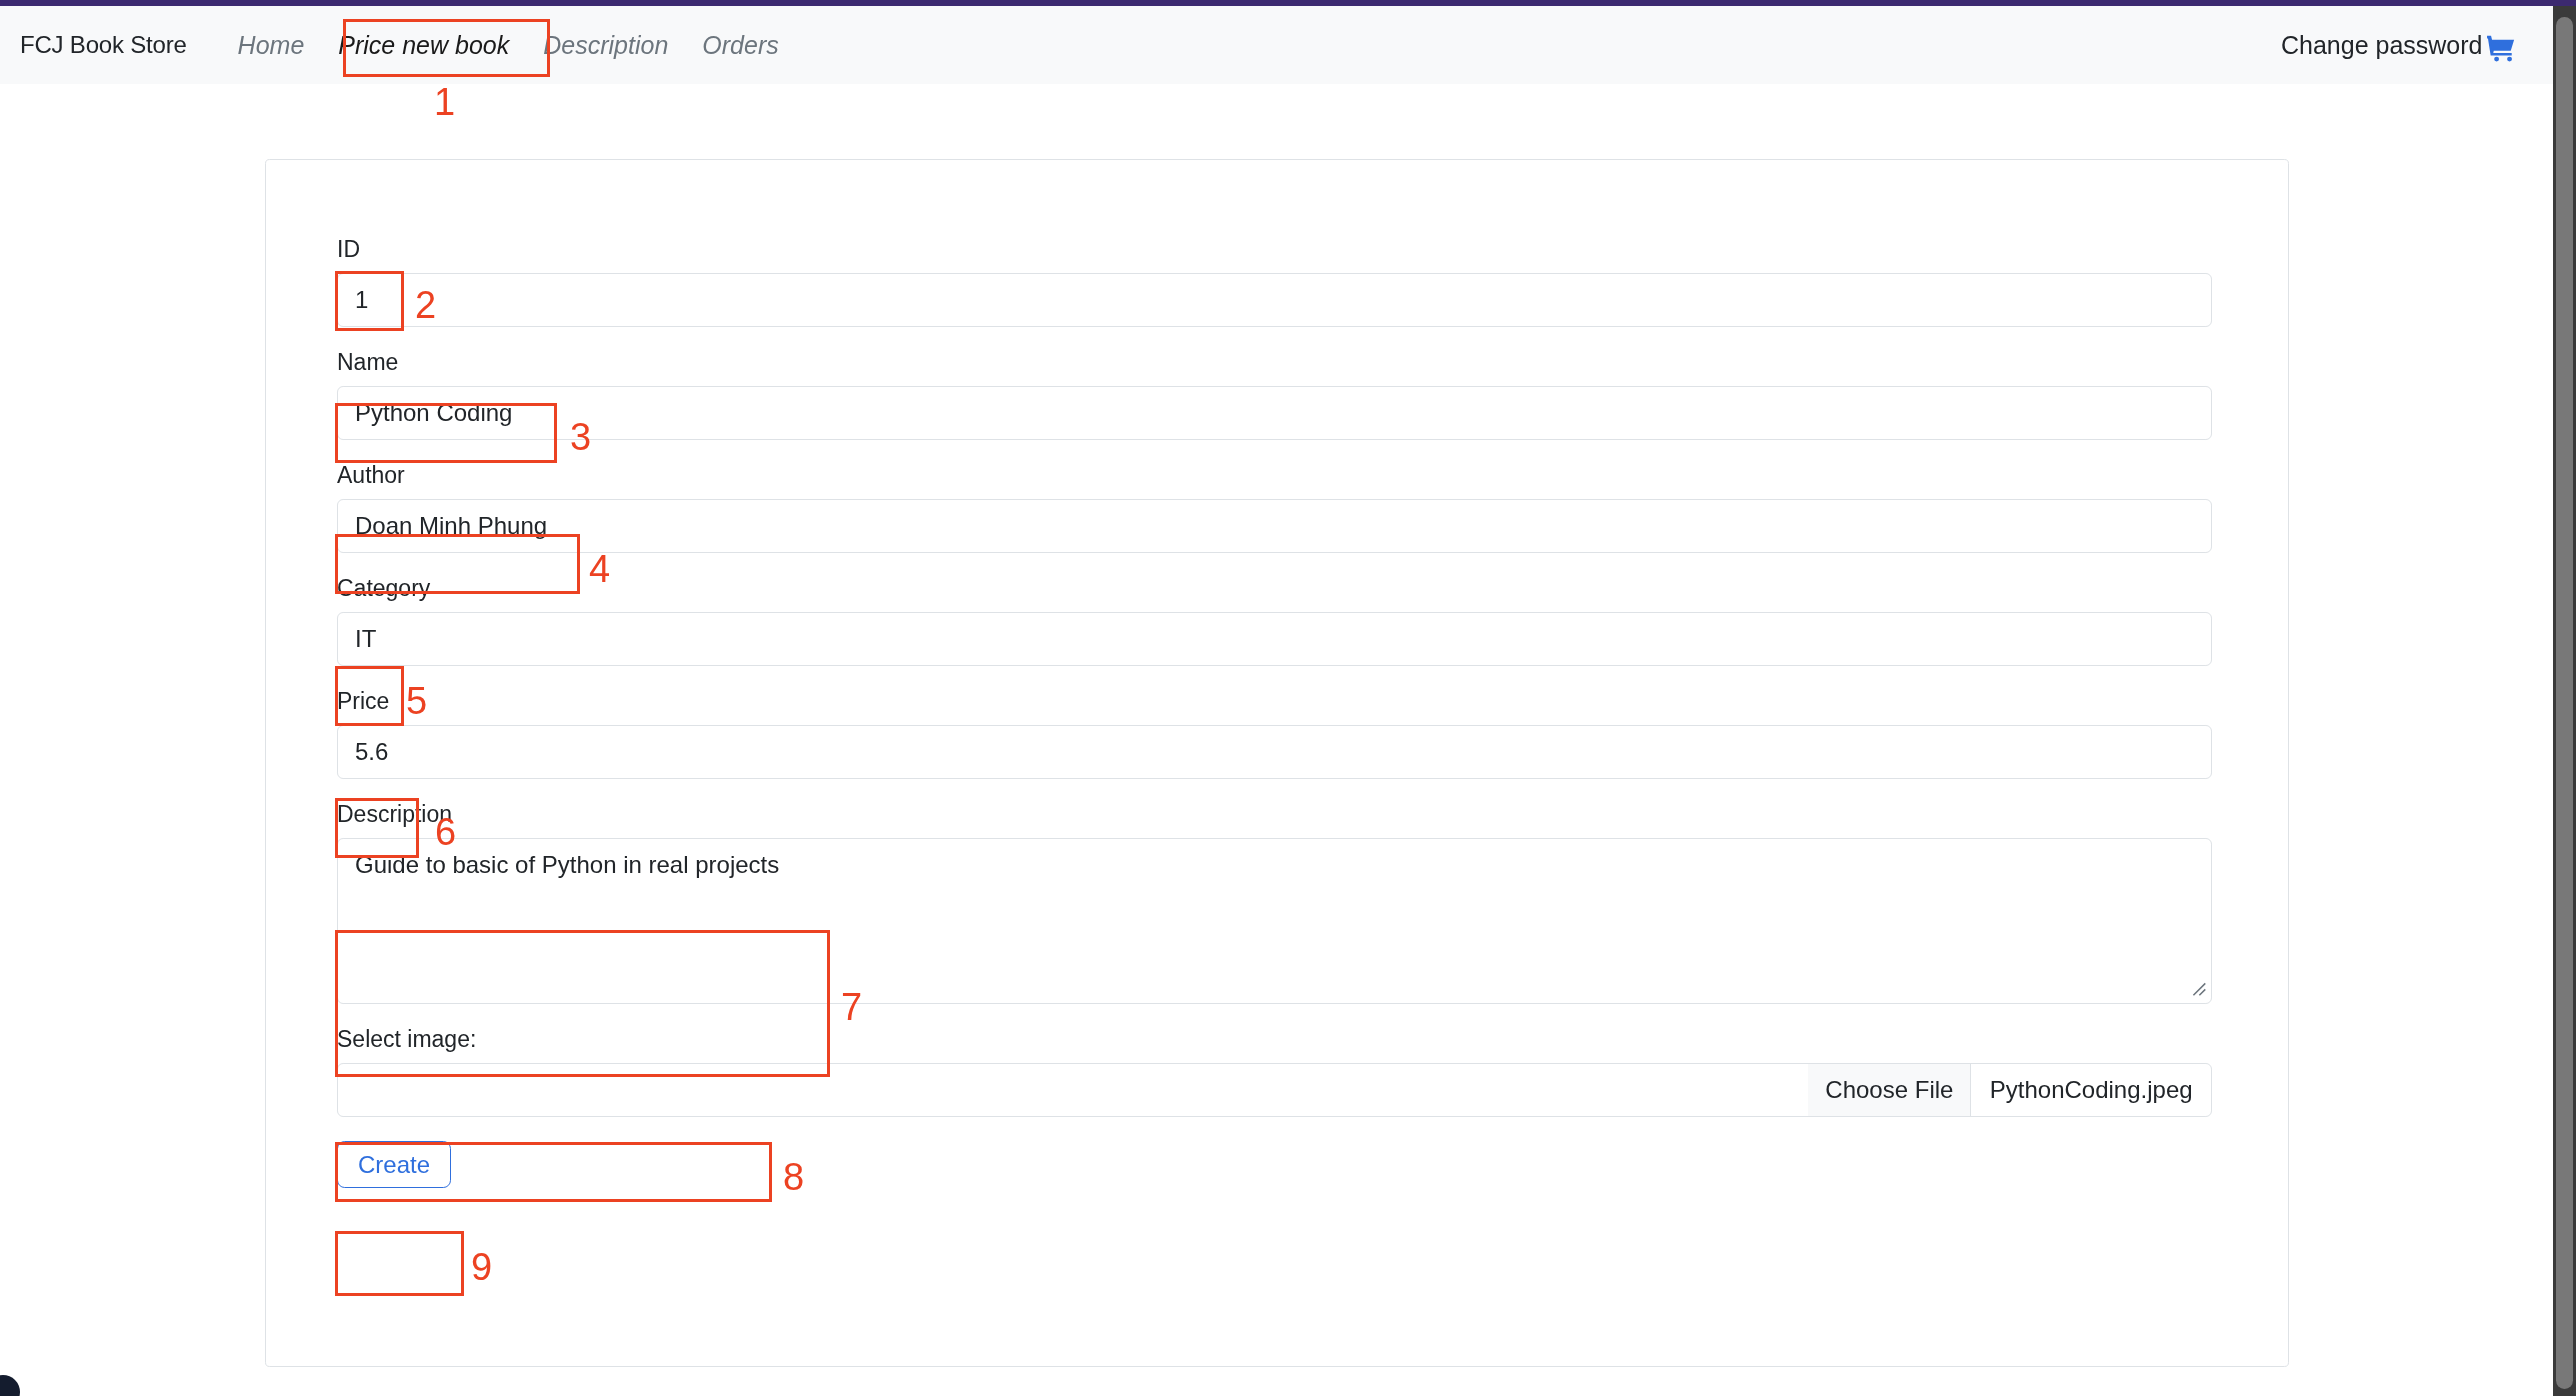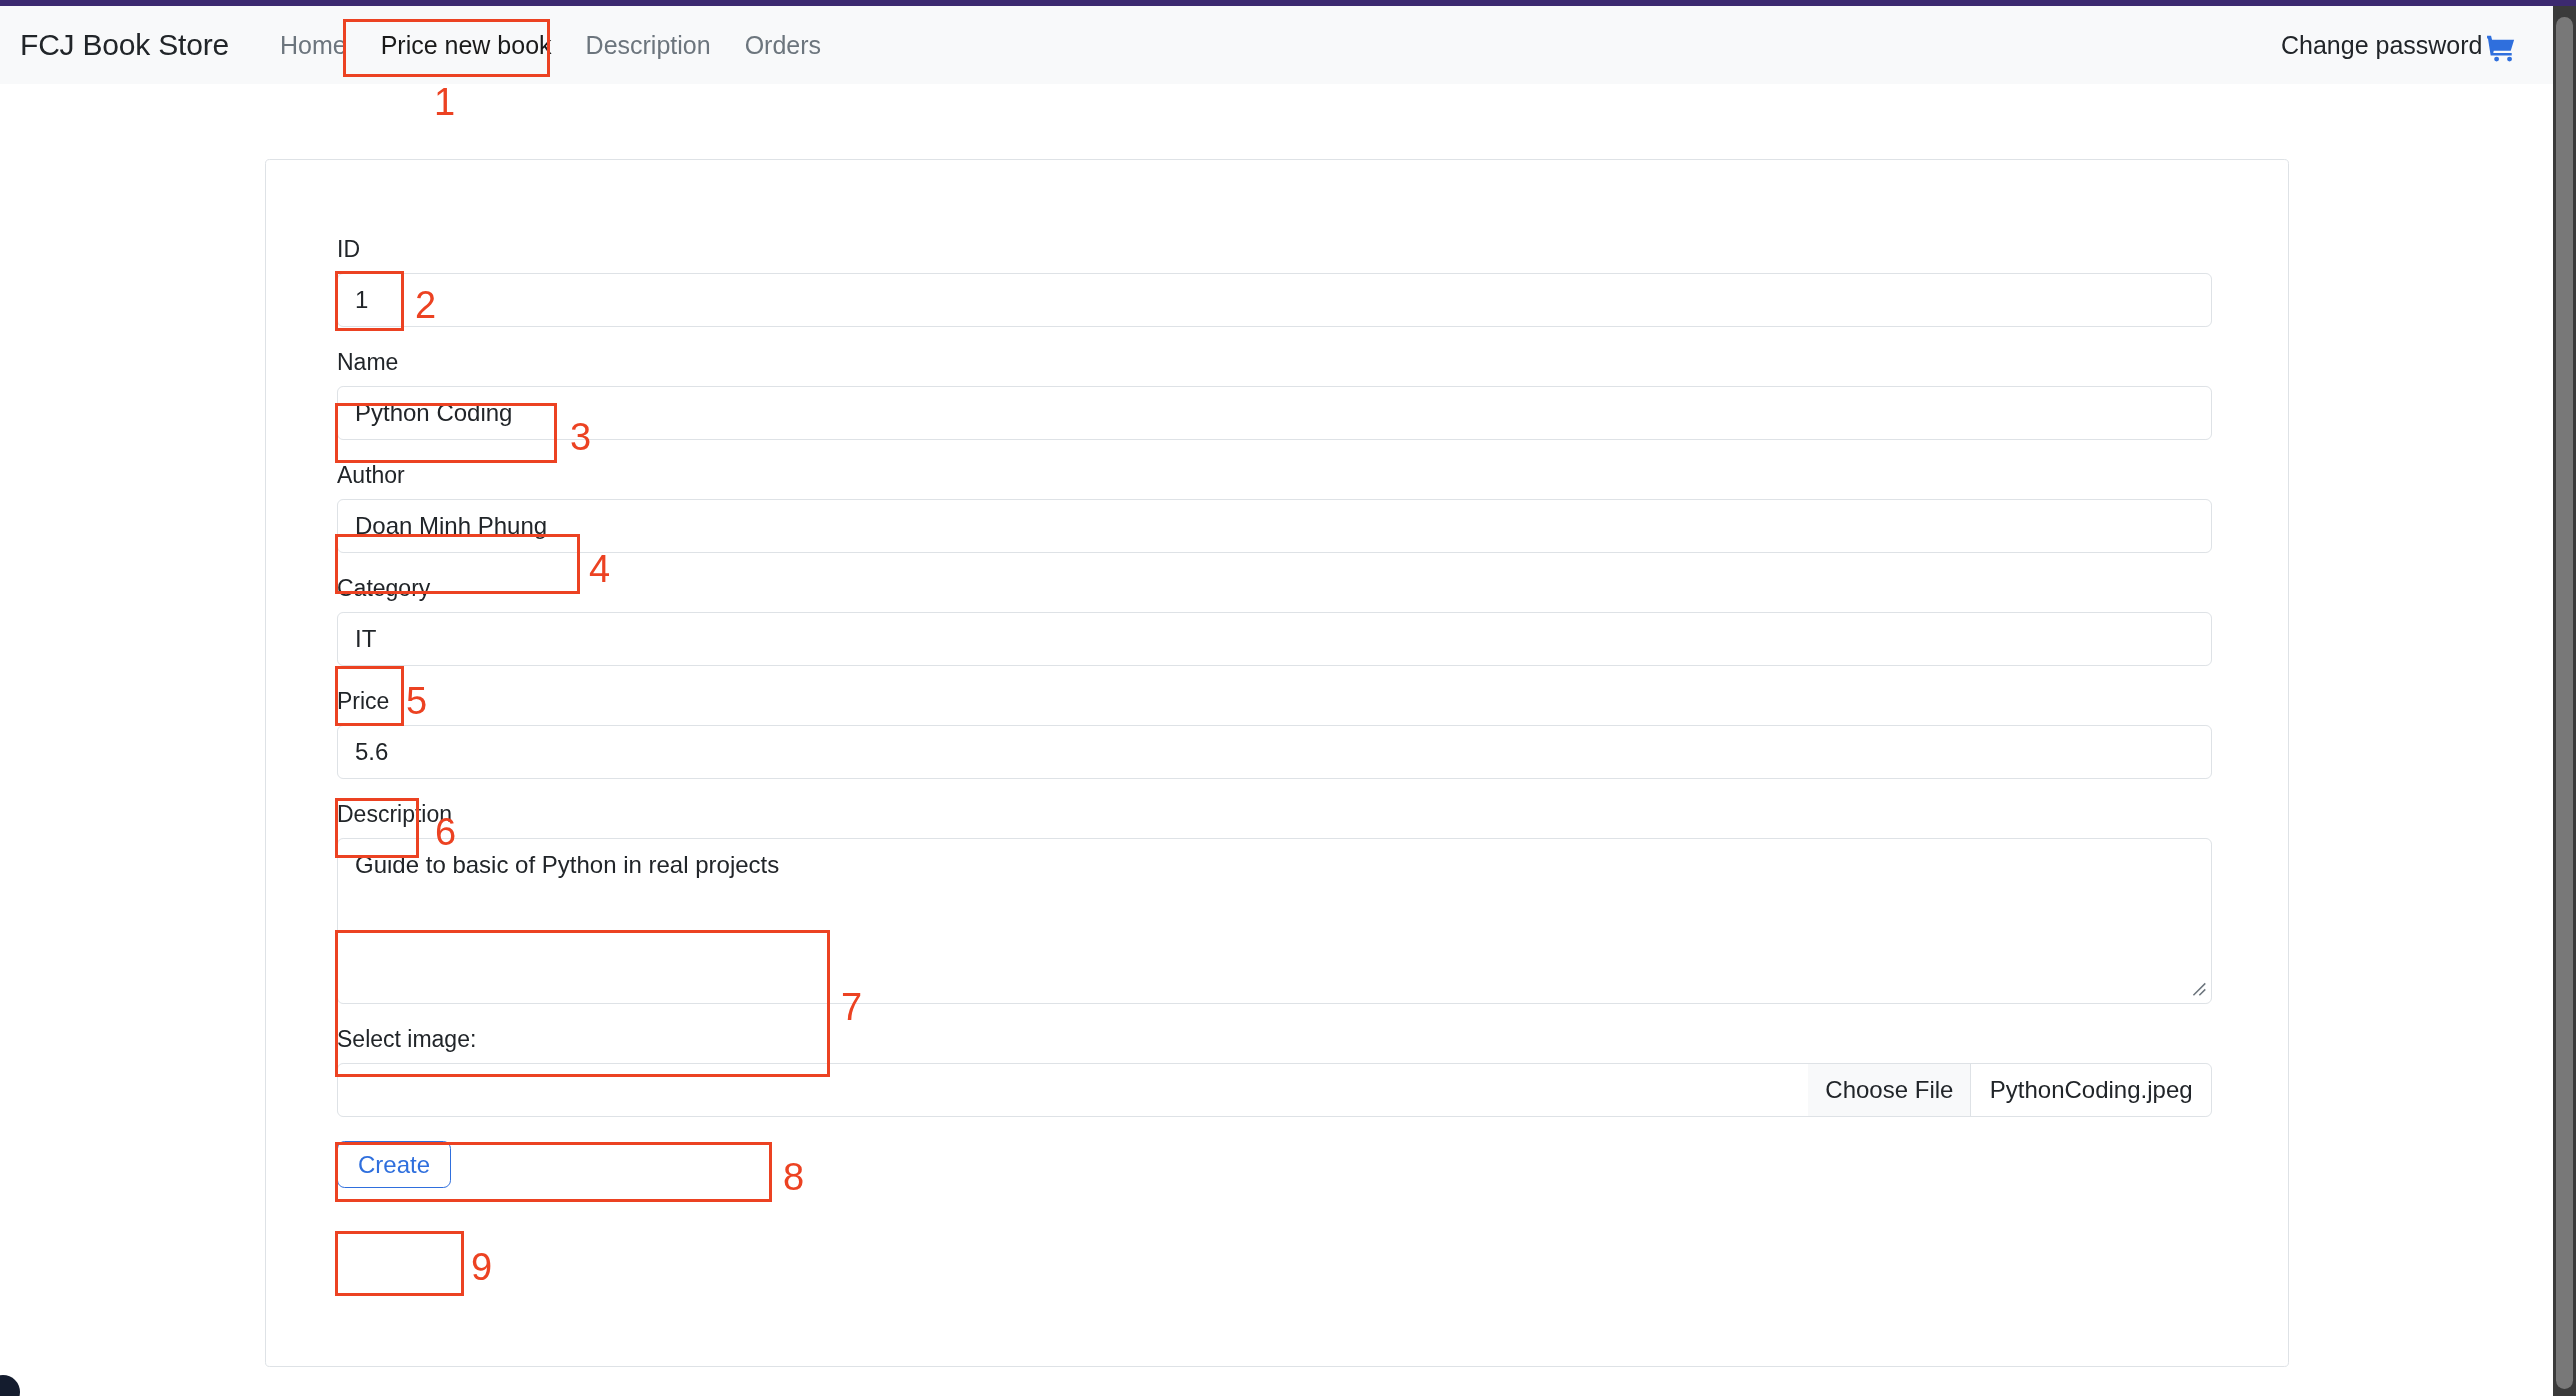--- a/index.html
+++ b/index.html
@@ -31,30 +31,31 @@
     width: 2576px;
     height: 78px;
     background: #f8f9fa;
     display: flex;
     align-items: center;
     box-sizing: border-box;
     padding-left: 20px;
     padding-right: 20px;
   }
   .brand {
-    font-size: 30px;
+    font-size: 24px;
     color: #212529;
     letter-spacing: -0.2px;
     white-space: nowrap;
     margin-right: 34px;
   }
   .nav-links {
     display: flex;
     align-items: center;
     gap: 0px;
+    font-style: italic;
   }
   .nav-link {
     font-size: 25px;
     color: #6c757d;
     white-space: nowrap;
     padding: 0 17px;
     line-height: 1;
   }
   .nav-link.active {
     color: #1a1a1a;

